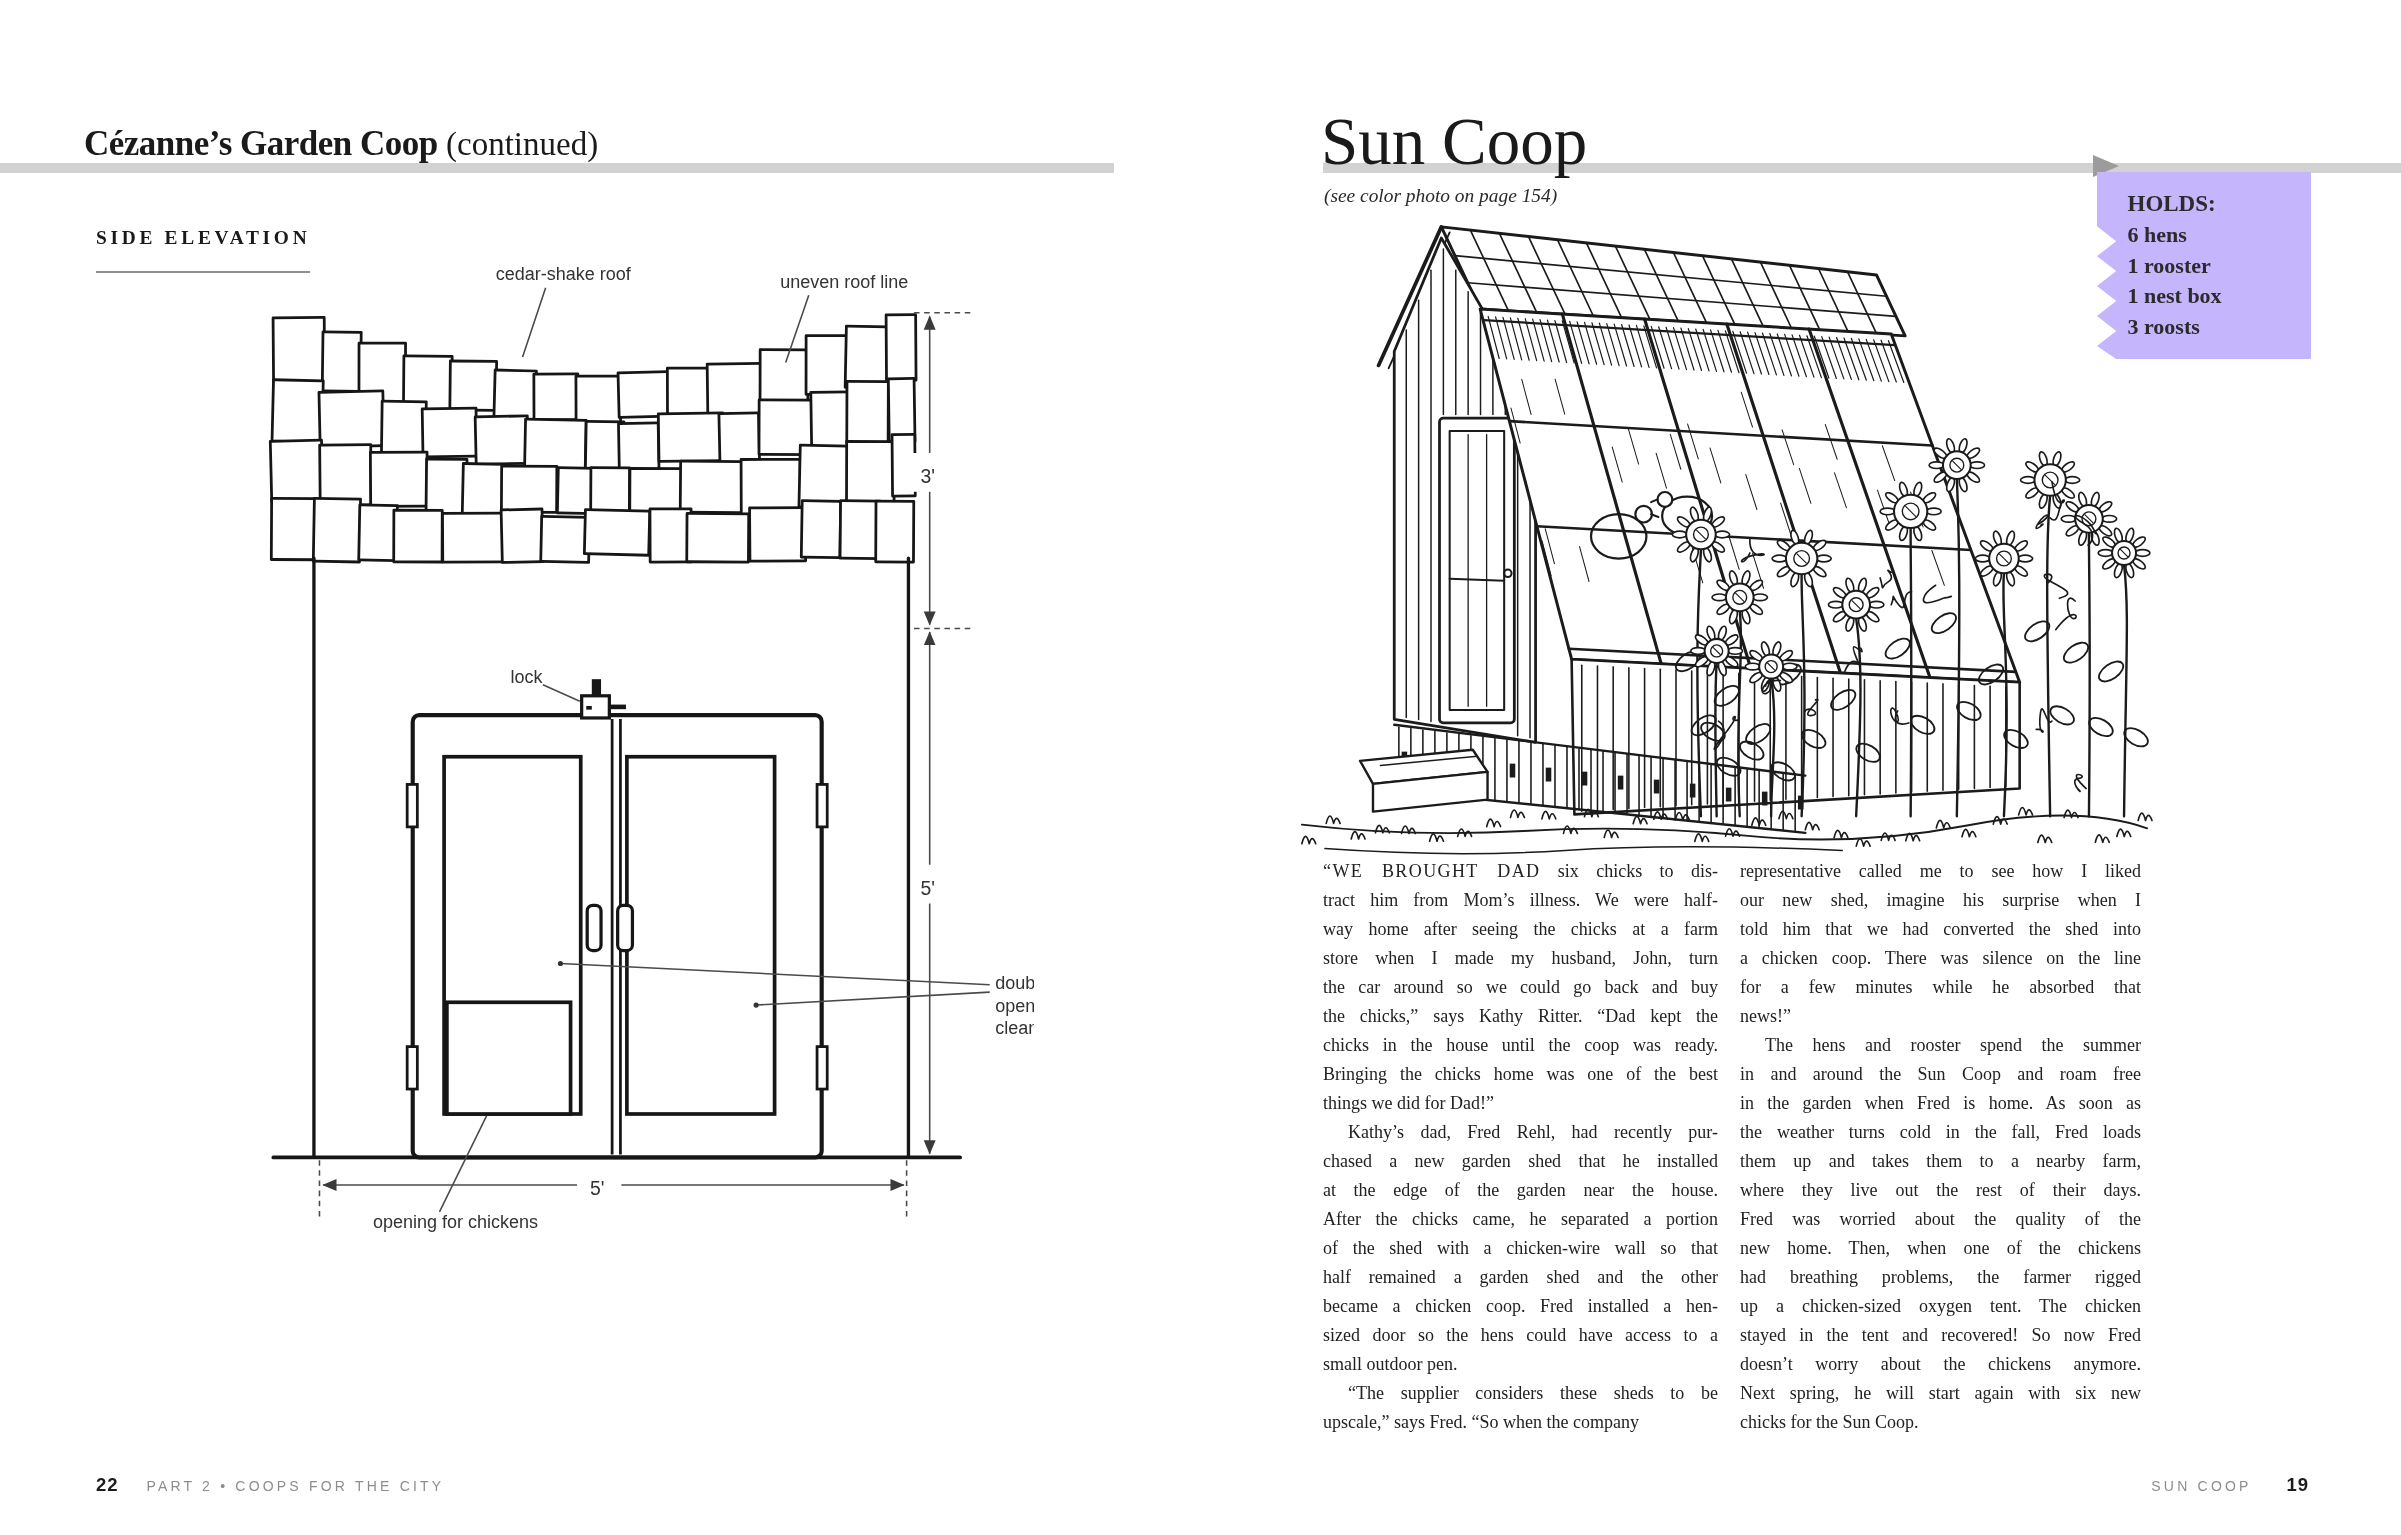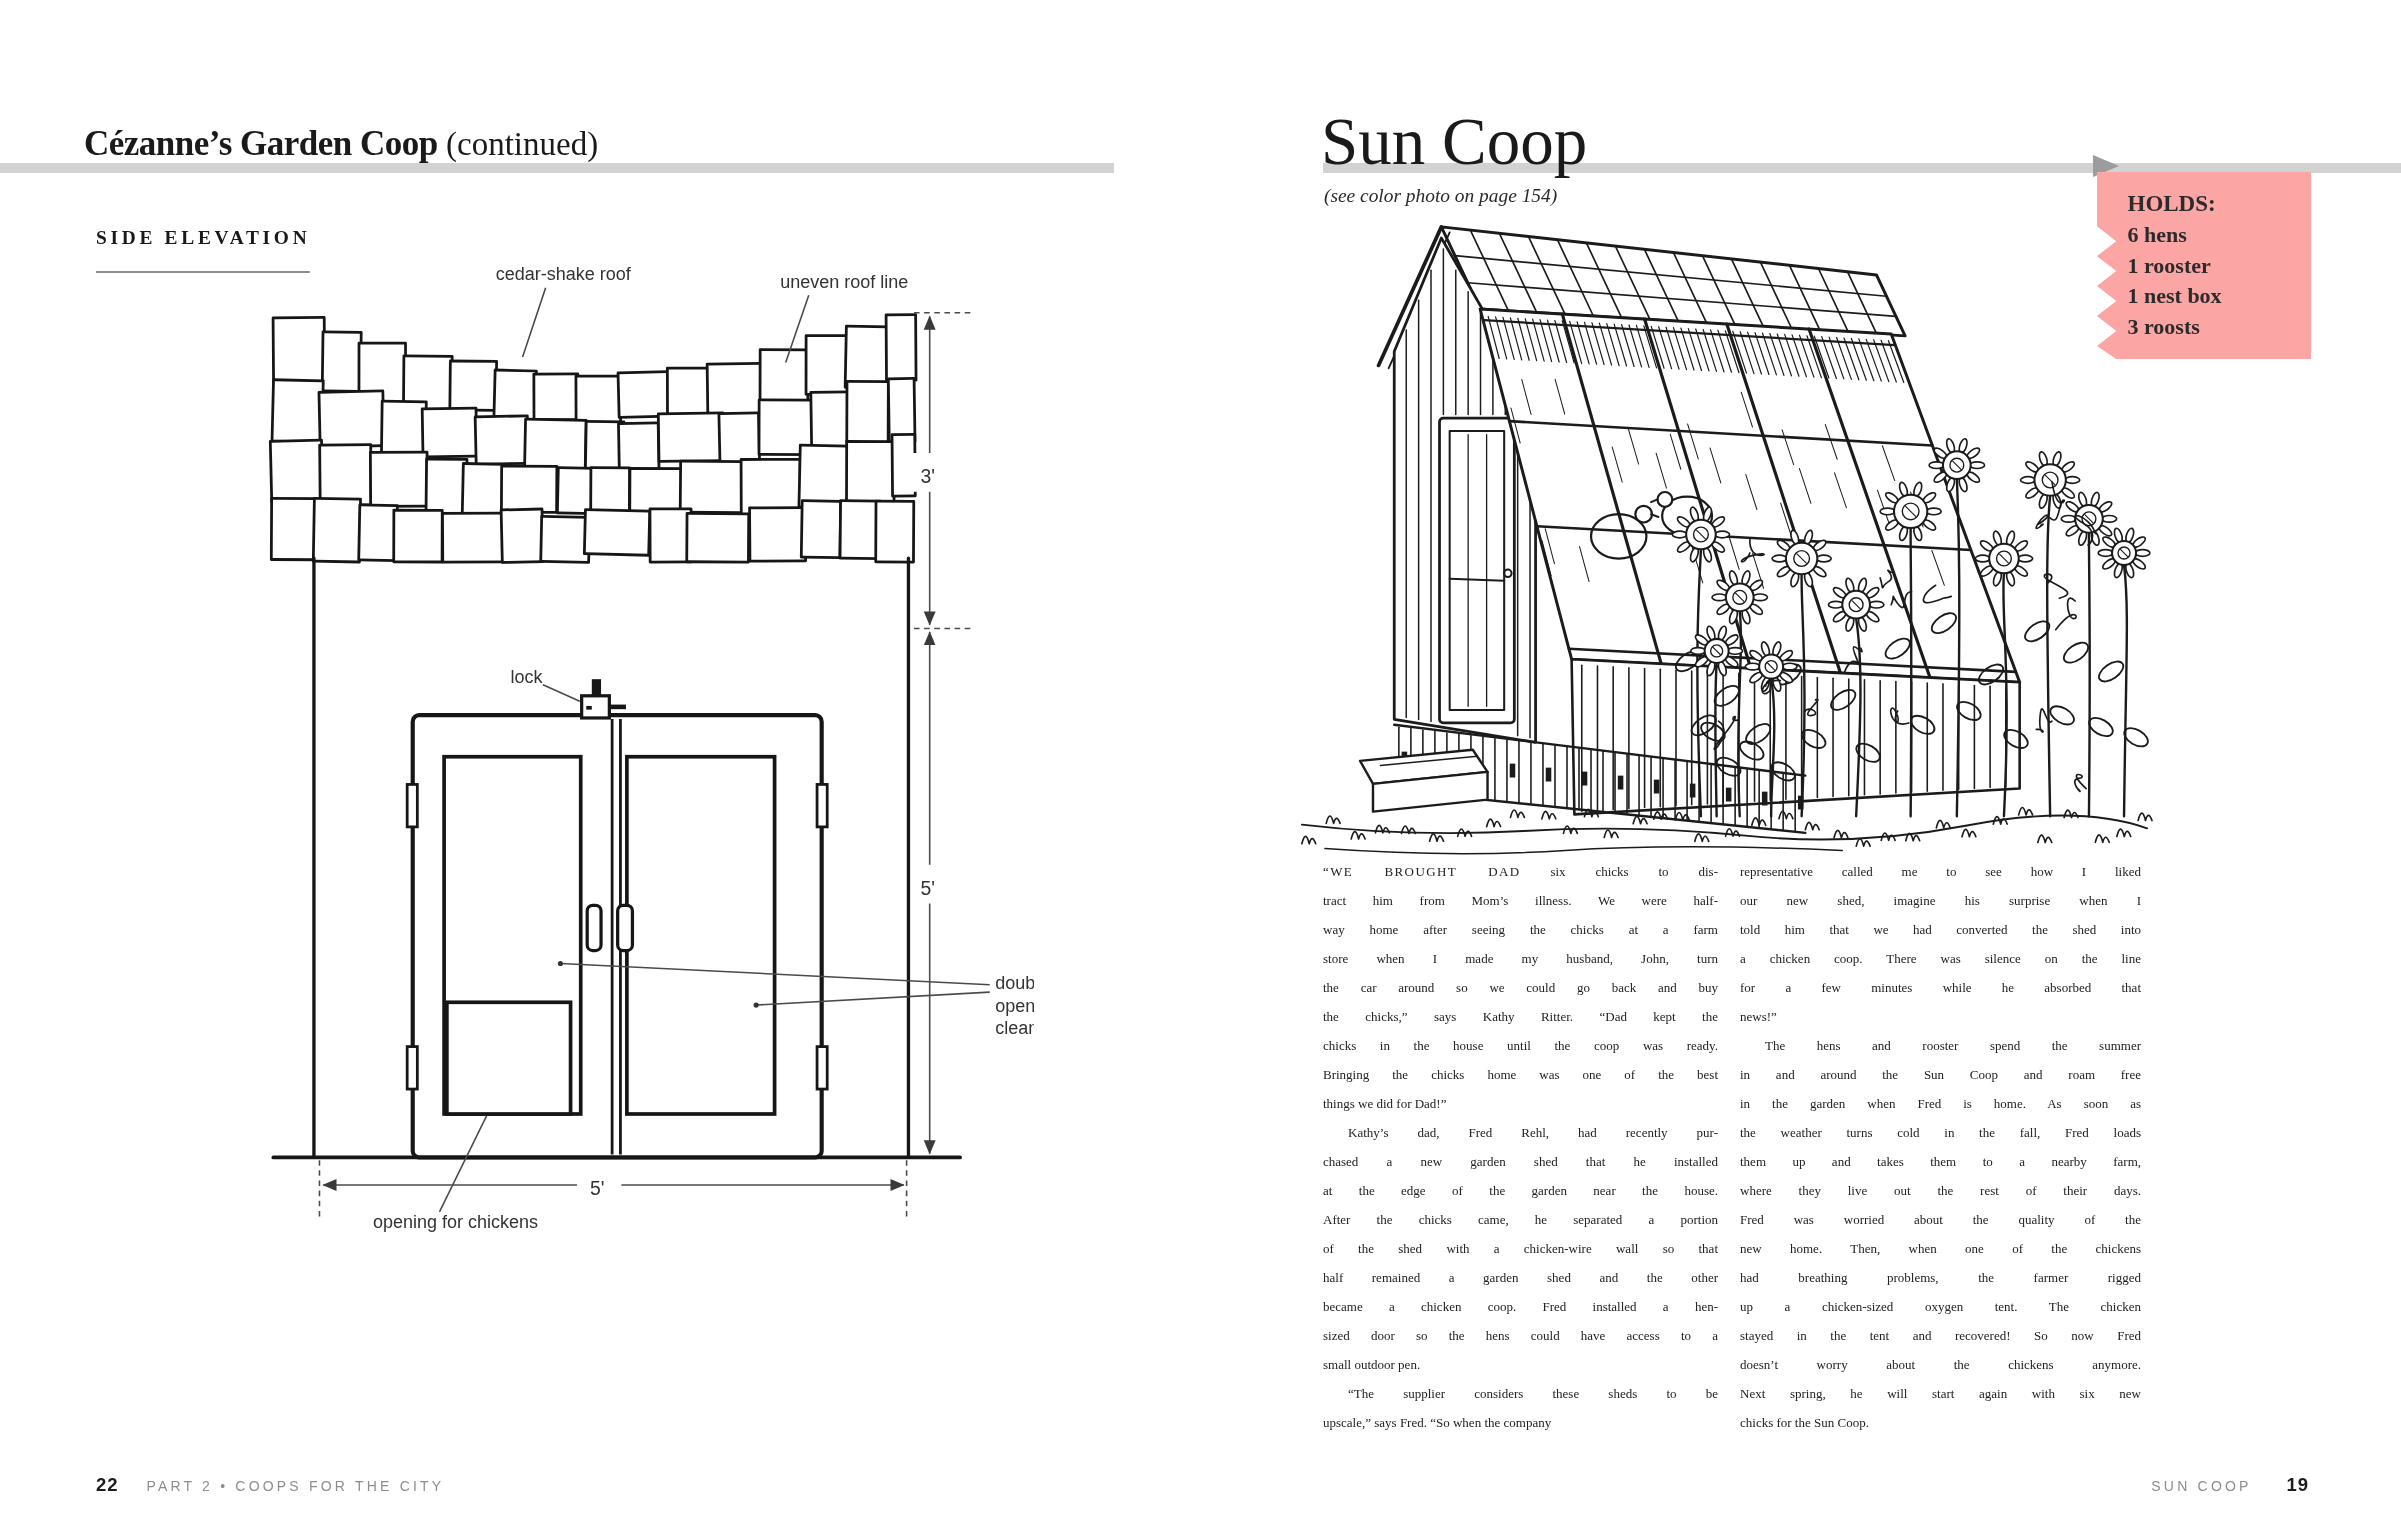--- a/index.html
+++ b/index.html
@@ -16,28 +16,28 @@
   #side-elev{left:96px;top:227px;font-size:19.4px;font-weight:bold;letter-spacing:3.7px;
              border-bottom:2.8px solid #8f8f8f;padding-bottom:22px;}
 
   
   #right-title{left:1321px;top:103px;font-size:67px;font-weight:normal;}
   #photo-caption{left:1324px;top:185px;font-size:19.4px;font-style:italic;color:#2a2a2a;}
   #rule-arrow{left:2093px;top:155px;width:0;height:0;border-top:11px solid transparent;
               border-bottom:11px solid transparent;border-left:26px solid #9c9c9c;}
 
   
-  #holds-box{left:2097px;top:172px;width:214px;height:187px;background:#fca5a5;
+  #holds-box{left:2097px;top:172px;width:214px;height:187px;background:#c4b5fd;
              clip-path:polygon(0 0,100% 0,100% 100%,9% 100%,0 93%,9% 85%,0 77%,9% 69%,0 61%,9% 53%,0 45%,9% 37%,0 29%,0 0);
              box-sizing:border-box;padding:18.5px 0 0 30.5px;}
   #holds-box .hb-head{font-size:23px;font-weight:bold;color:#2b2b2b;margin-bottom:3.7px;}
   #holds-box .hb-item{font-size:22px;font-weight:600;color:#2b2b2b;line-height:30.5px;}
 
   
-  .bodycol{position:absolute;top:857px;font-size:13px;color:#222;}
+  .bodycol{position:absolute;top:857px;font-size:18px;color:#222;}
   #col1{left:1323px;width:395px;}
   #col2{left:1740px;width:401px;}
   .bl{height:29px;line-height:29px;text-align:justify;text-align-last:justify;}
   .bl.nj{text-align-last:left;}
   .bl.ind{padding-left:25px;}
   .lead{letter-spacing:1.4px;}
 
   
   .footer{position:absolute;top:1474px;display:flex;align-items:baseline;
           font-family:"Liberation Sans",sans-serif;}

